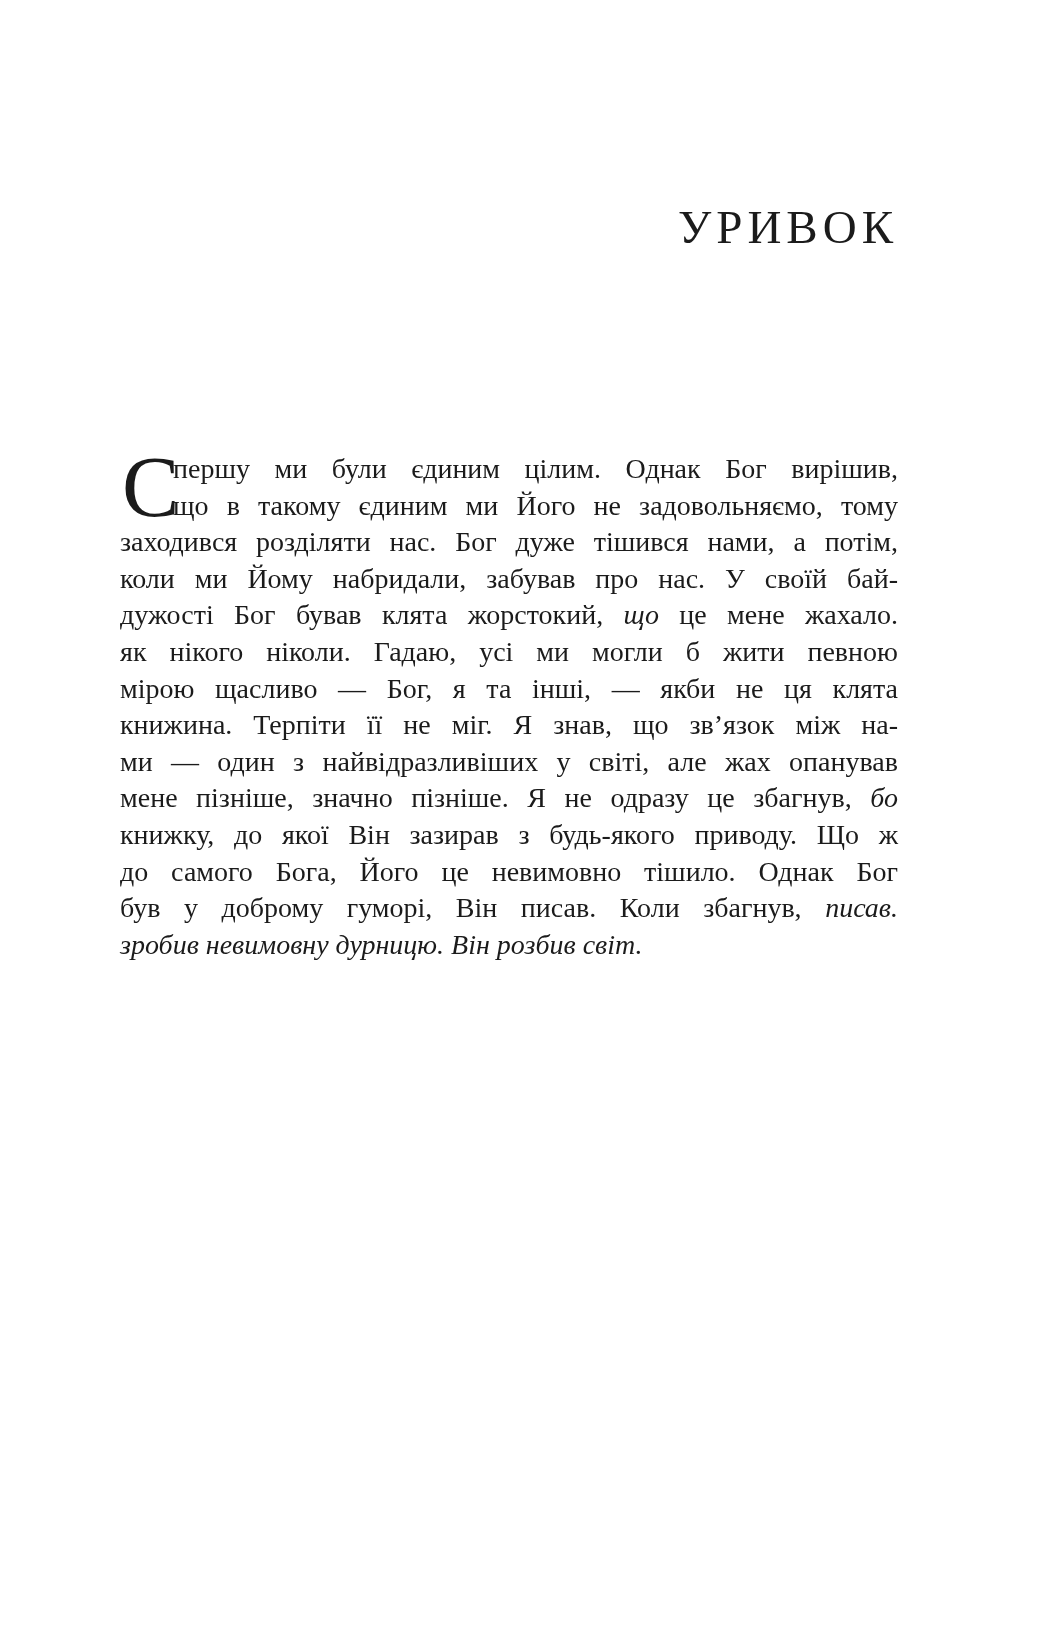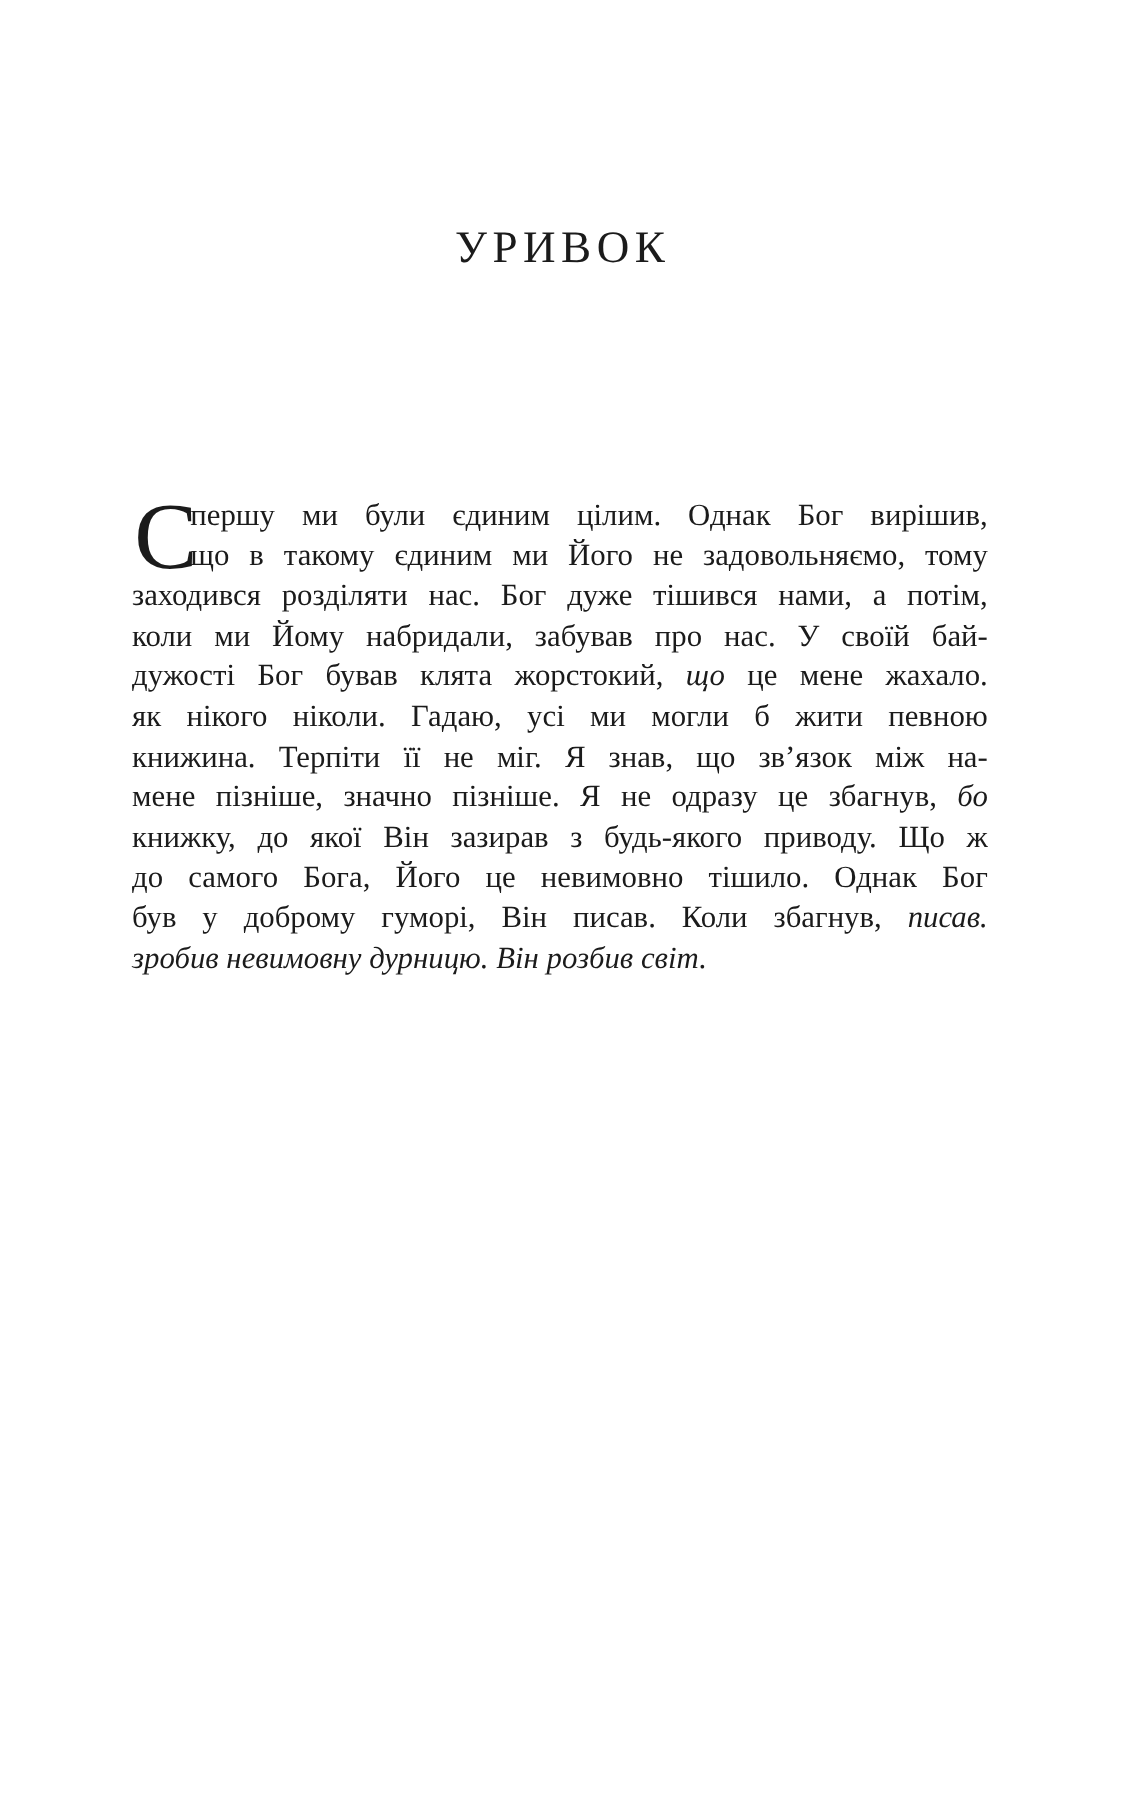--- a/index.html
+++ b/index.html
@@ -15,24 +15,24 @@
     overflow: hidden;
     font-family: "Liberation Serif", "DejaVu Serif", serif;
   }
   .title {
     position: absolute;
     left: 120px;
     top: 200px;
     width: 778px;
     margin: 0;
     font-weight: normal;
-    font-size: 41px;
+    font-size: 47px;
     letter-spacing: 5px;
     text-indent: 5px;
-    text-align: center;
+    text-align: right;
     color: #1b1b1b;
   }
   .textblock {
     position: absolute;
     left: 120px;
     top: 451px;
     width: 778px;
     color: #1b1b1b;
   }
   .dropcap {
@@ -68,20 +68,22 @@
 <div class="page">
   <h1 class="title">УРИВОК</h1>
   <div class="textblock">
     <span class="dropcap">С</span>
   <div class="line indent"><span>першу ми були єдиним цілим. Однак Бог вирішив,</span></div>
       <div class="line indent"><span>що в такому єдиним ми Його не задовольняємо, тому</span></div>
       <div class="line"><span>заходився розділяти нас. Бог дуже тішився нами, а потім,</span></div>
       <div class="line"><span>коли ми Йому набридали, забував про нас. У своїй бай-</span></div>
       <div class="line"><span>дужості Бог бував клята жорстокий, </span><span class="it">що</span><span> це мене жахало.</span></div>
       <div class="line"><span>як нікого ніколи. Гадаю, усі ми могли б жити певною</span></div>
+      <div class="line"><span>мірою щасливо — Бог, я та інші, — якби не ця клята</span></div>
       <div class="line"><span>книжина. Терпіти її не міг. Я знав, що зв’язок між на-</span></div>
+      <div class="line"><span>ми — один з найвідразливіших у світі, але жах опанував</span></div>
       <div class="line"><span>мене пізніше, значно пізніше. Я не одразу це збагнув, </span><span class="it">бо</span></div>
       <div class="line"><span>книжку, до якої Він зазирав з будь-якого приводу. Що ж</span></div>
       <div class="line"><span>до самого Бога, Його це невимовно тішило. Однак Бог</span></div>
       <div class="line"><span>був у доброму гуморі, Він писав. Коли збагнув, </span><span class="it">писав.</span></div>
       <div class="line last"><span class="it">зробив невимовну дурницю. Він розбив світ.</span></div>
     </div>
 </div>
 
 </body></html>

